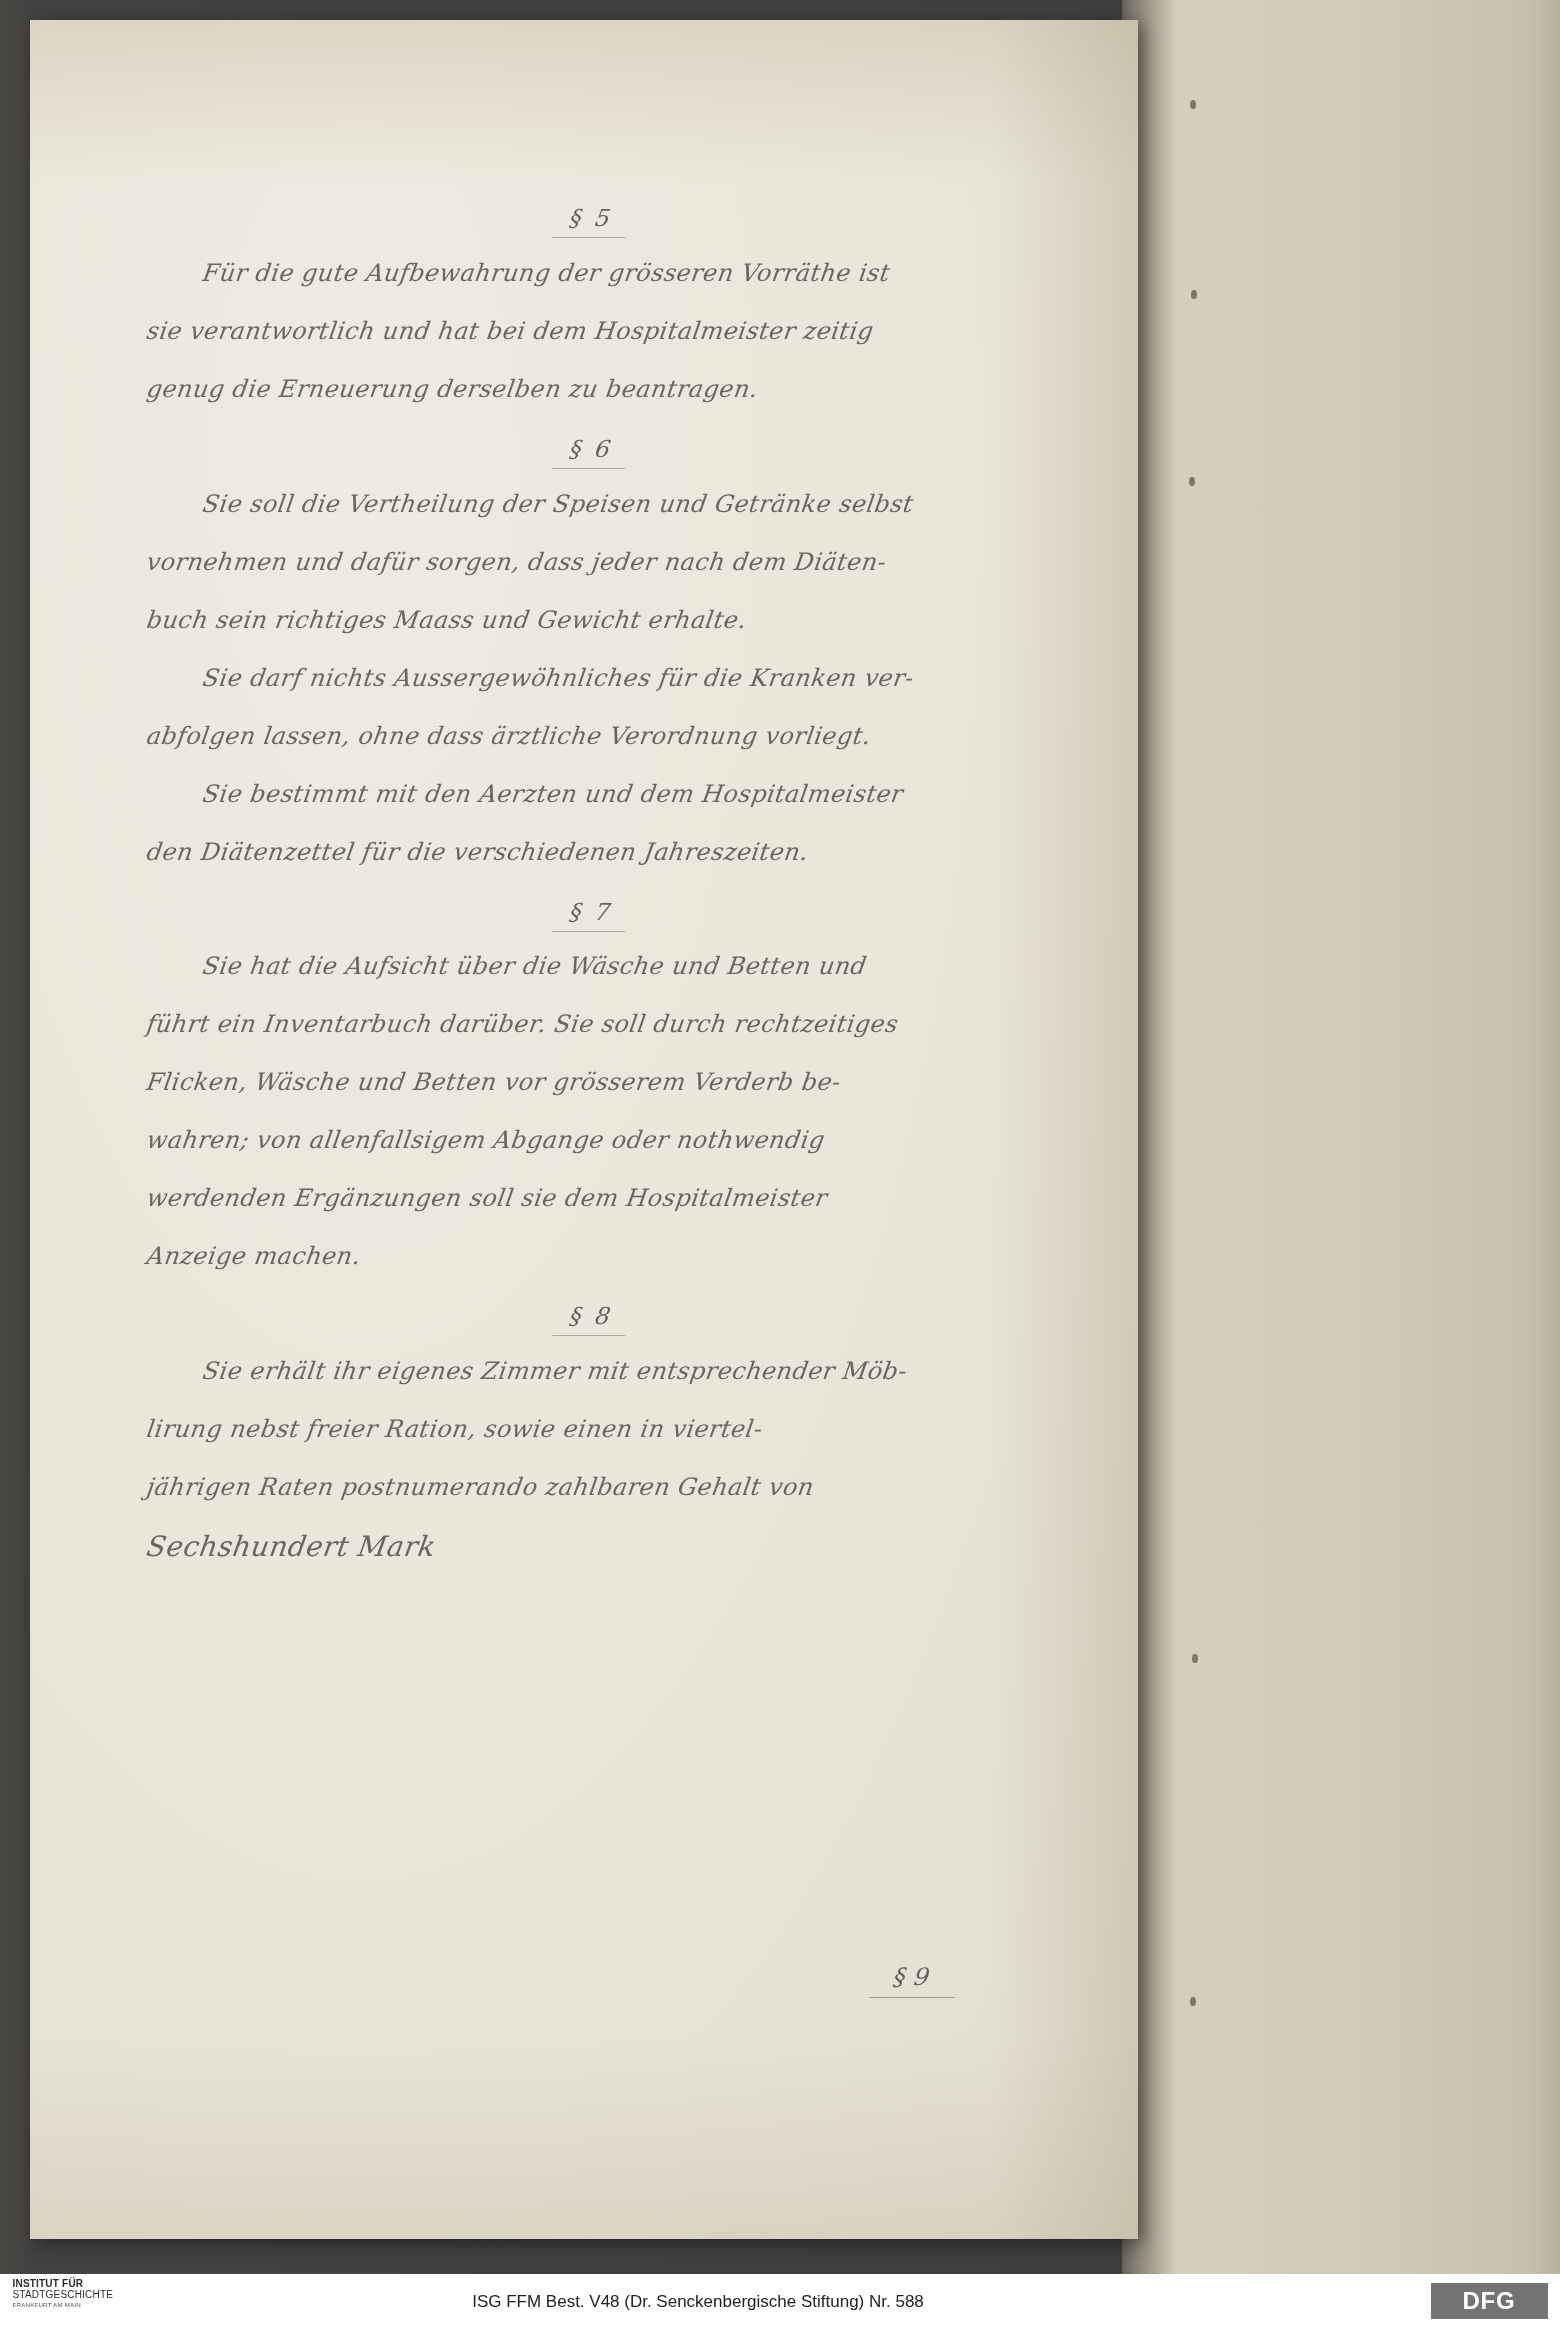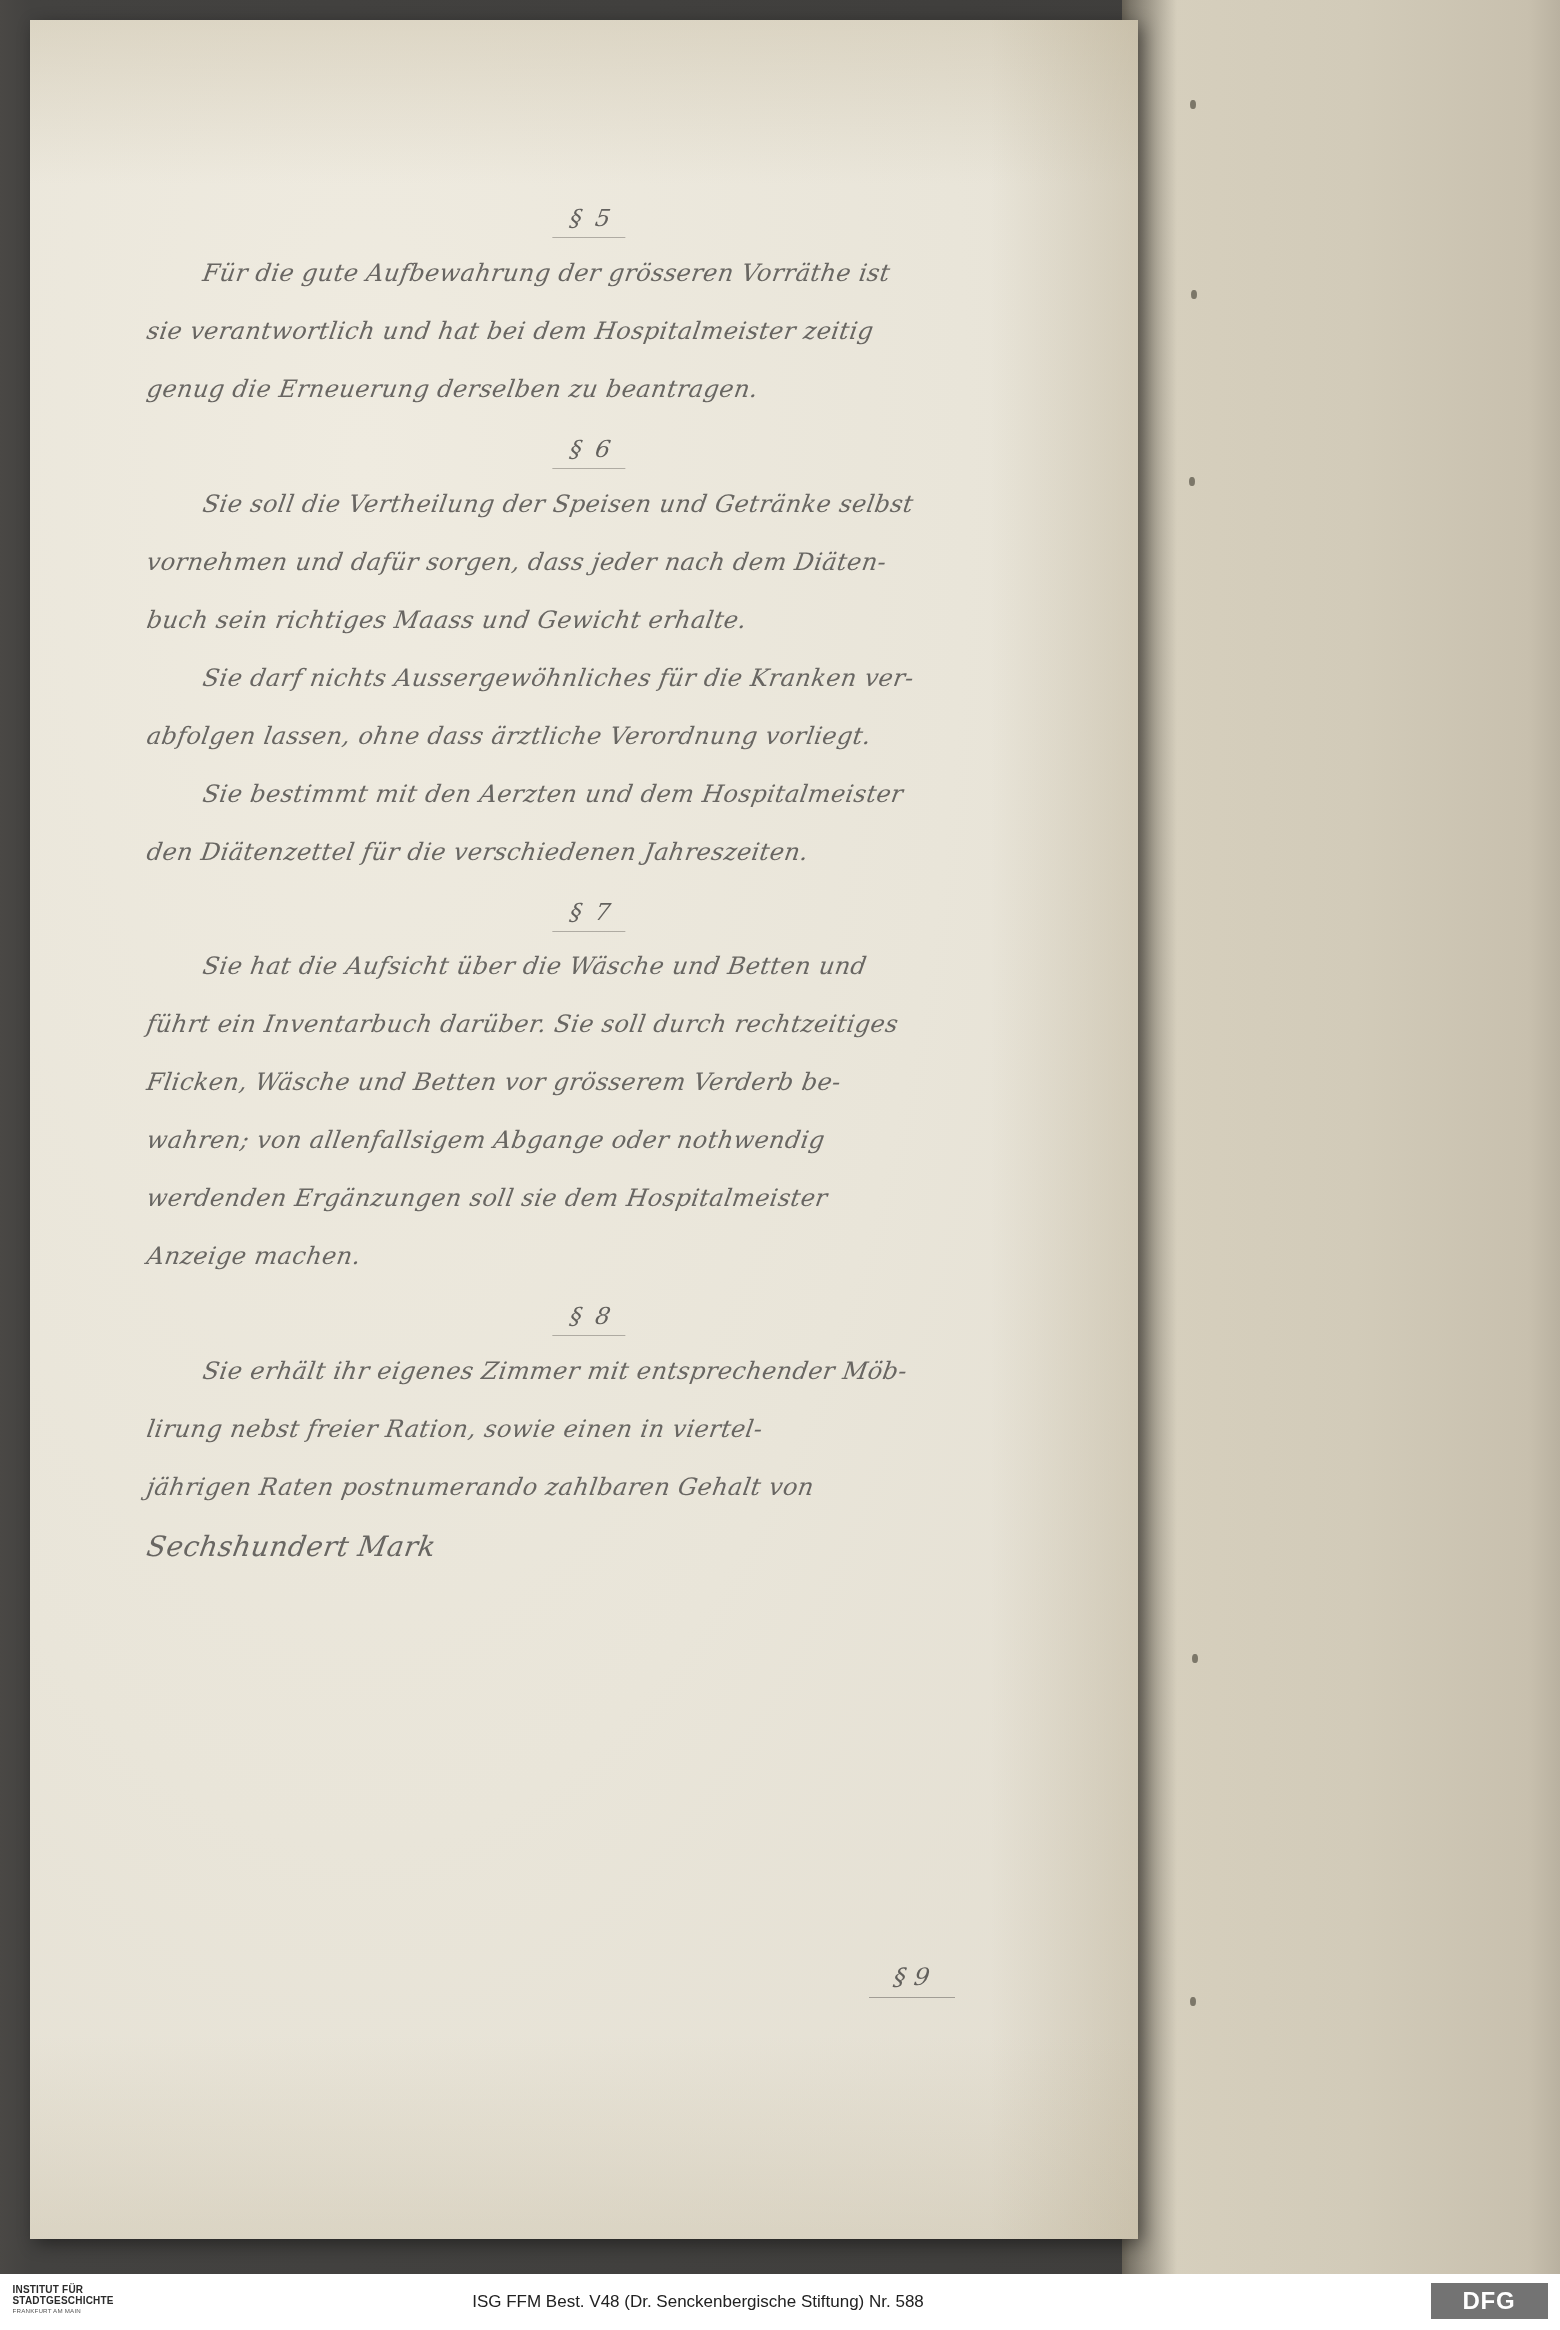--- a/index.html
+++ b/index.html
@@ -160,26 +160,26 @@
     bottom: 0;
     width: 1560px;
     height: 56px;
     background: #ffffff;
     display: flex;
     align-items: center;
   }
   #isg-logo {
     position: absolute;
     left: 12.5px;
-    top: 11px;
+    top: 5px;
     line-height: 1.05;
     color: #2b2b2b;
   }
   #isg-logo .l1 { font-size: 10px; font-weight: bold; letter-spacing:0.2px;}
-  #isg-logo .l2 { font-size: 10px; font-weight: bold; letter-spacing:0.2px;}
+  #isg-logo .l2 { font-size: 10px; font-weight: normal; letter-spacing:0.2px;}
   #isg-logo .l3 { font-size: 6.2px; color:#555; letter-spacing:0.2px; margin-top:1.6px;}
   #bottom-caption {
     width: 1396px;
     text-align: center;
     font-size: 17px;
     color: #222;
   }
   #dfg-logo {
     position: absolute;
     right: 12.5px;

